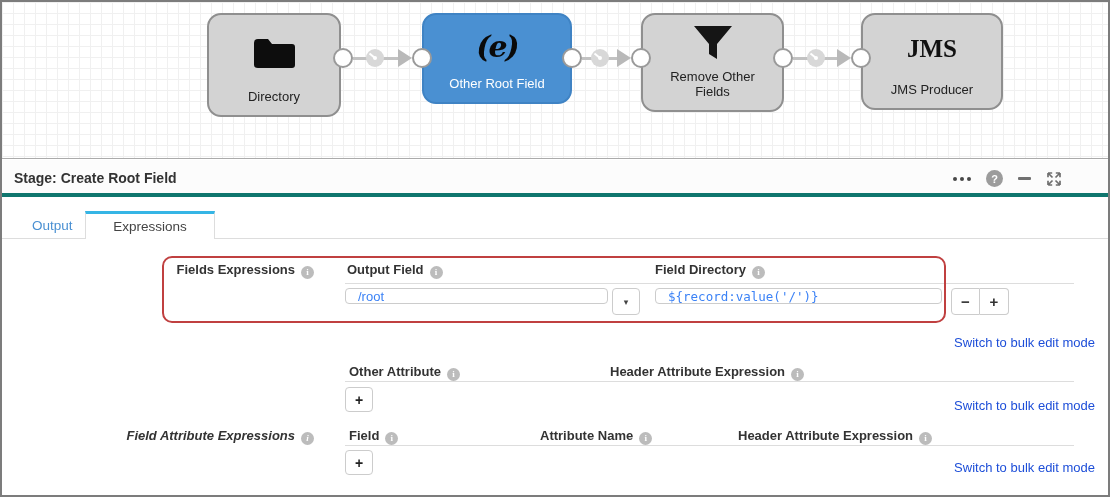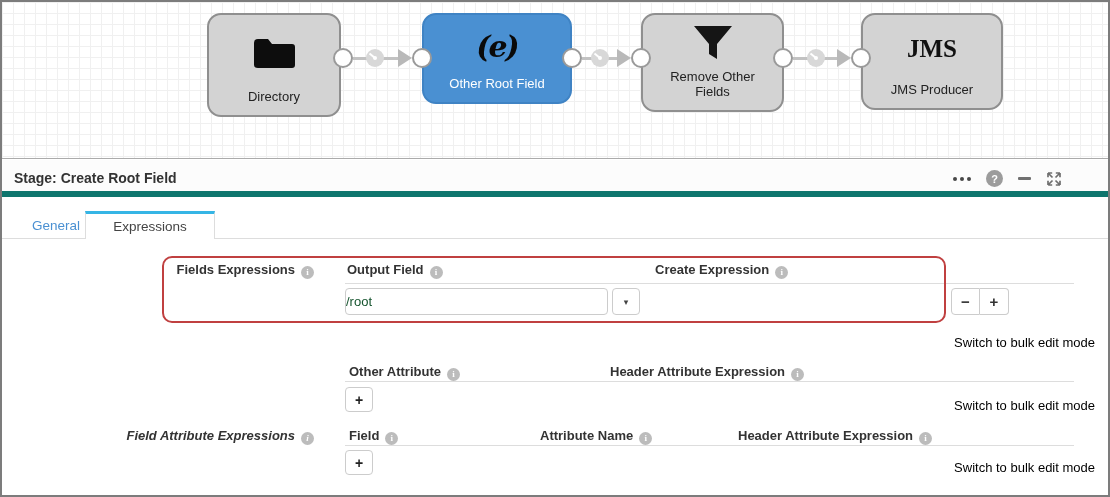--- a/index.html
+++ b/index.html
@@ -28,21 +28,21 @@
   .jms-logo { font-family:"Liberation Serif", serif; font-weight:bold; font-size:25px; color:#111; }
   .port { position:absolute; width:20px; height:20px; border-radius:50%; background:#fff;
     border:2px solid #9a9a9a; top:46px; z-index:3; }
   .link-line { position:absolute; height:3px; background:#c2c2c2; top:55px; z-index:1; }
   .arrow-head { position:absolute; width:0; height:0; top:47px; z-index:1;
     border-top:9px solid transparent; border-bottom:9px solid transparent; border-left:14px solid #b9b9b9; }
   .gauge { position:absolute; top:45px; z-index:2; }
 
   
   .panel-header { position:absolute; left:0; top:158px; width:1106px; height:37px;
-    background:#fcfcfc; border-bottom:6px solid #0f766e; }
+    background:#fcfcfc; border-bottom:4px solid #0f766e; }
   .panel-title { position:absolute; left:12px; top:0; line-height:37px; font-size:14px; font-weight:bold; color:#333; }
   .panel-icons { position:absolute; right:46px; top:0; height:37px; display:flex; align-items:center; gap:15px; }
   .icon-btn { display:flex; align-items:center; justify-content:center; cursor:pointer; }
   .dots { display:flex; gap:3px; }
   .dot { width:4px; height:4px; border-radius:50%; background:#474747; }
   .help-circle { width:17px; height:17px; border-radius:50%; background:#9c9c9c; color:#fff;
     font-size:11px; font-weight:bold; display:flex; align-items:center; justify-content:center; }
   .min-bar { width:13px; height:3px; background:#707070; border-radius:1px; }
 
   
@@ -54,37 +54,37 @@
     border-left:1px solid #ddd; border-right:1px solid #ddd; border-top:3px solid #35b5e5; }
 
   
   .group-label { position:absolute; left:90px; width:222px; text-align:right;
     font-size:13px; font-weight:bold; color:#333; white-space:nowrap; }
   .col-label { position:absolute; font-size:13px; font-weight:bold; color:#333; white-space:nowrap; }
   .info-icon { display:inline-block; width:13px; height:13px; border-radius:50%; background:#bcbcbc;
     color:#fff; font-size:9px; font-weight:bold; font-family:"Liberation Serif",serif;
     text-align:center; line-height:13px; margin-left:6px; vertical-align:-1px; cursor:pointer; }
   .hr-line { position:absolute; height:1px; background:#ddd; left:343px; width:729px; }
-  .text-input { border:1px solid #ccc; border-radius:4px; height:27px; font-size:13px;
-    color:#14532d; padding:0 0; background:#fff; outline:none; }
+  .text-input { border:1px solid #ccc; border-radius:4px; height:16px; font-size:13px;
+    color:#3b82f6; padding:0 12px; background:#fff; outline:none; }
   .out-input { position:absolute; left:343px; top:286px; width:263px; }
   .caret-btn { position:absolute; left:610px; top:286px; width:28px; height:27px; background:#fff;
     border:1px solid #ccc; border-radius:4px; font-size:9px; color:#444; display:flex;
     align-items:center; justify-content:center; cursor:pointer; }
   .expr-input { position:absolute; left:653px; top:286px; width:287px;
     font-family:"DejaVu Sans Mono", monospace; font-size:12.5px; }
   .btn-group { position:absolute; left:949px; top:286px; display:flex; }
   .pm-btn { width:29px; height:27px; background:#fff; border:1px solid #ccc; font-size:15px;
     font-weight:bold; color:#333; display:flex; align-items:center; justify-content:center; cursor:pointer; }
   .pm-minus { border-radius:4px 0 0 4px; }
   .pm-plus { border-radius:0 4px 4px 0; border-left:none; }
   .add-btn { position:absolute; left:343px; width:28px; height:25px; background:#fff;
     border:1px solid #ccc; border-radius:4px; font-size:14px; font-weight:bold; color:#222;
     display:flex; align-items:center; justify-content:center; cursor:pointer; }
-  .bulk-link { position:absolute; right:13px; font-size:13px; color:#000000; cursor:pointer; white-space:nowrap; }
+  .bulk-link { position:absolute; right:13px; font-size:13px; color:#1d4ed8; cursor:pointer; white-space:nowrap; }
   .annotation { position:absolute; left:160px; top:254px; width:784px; height:67px;
     border:2px solid #c04040; border-radius:10px; z-index:5; pointer-events:none; }
 </style>
 </head>
 <body>
 
 <div class="frame">
 
   <div class="canvas">
 
@@ -168,40 +168,41 @@
           <path d="M6.5 6.5 L2 2 M2 2 v4.2 M2 2 h4.2"></path>
           <path d="M9.5 6.5 L14 2 M14 2 v4.2 M14 2 h-4.2"></path>
           <path d="M6.5 9.5 L2 14 M2 14 v-4.2 M2 14 h4.2"></path>
           <path d="M9.5 9.5 L14 14 M14 14 v-4.2 M14 14 h-4.2"></path>
         </svg>
       </div>
     </div>
   </div>
 
   <div class="tab-baseline"></div>
-  <div class="tab tab-inactive">General</div>
+  <div class="tab tab-inactive">Output</div>
   <div class="tab tab-active">Expressions</div>
 
   <div class="annotation"></div>
 
   <div class="group-label" style="top:260px;">
     <span>Fields Expressions</span><span class="info-icon">i</span>
   </div>
   <div class="col-label" style="left:345px; top:260px;">
     <span>Output Field</span><span class="info-icon">i</span>
   </div>
   <div class="col-label" style="left:653px; top:260px;">
-    <span>Create Expression</span><span class="info-icon">i</span>
+    <span>Field Directory</span><span class="info-icon">i</span>
   </div>
   <div class="hr-line" style="top:281px;"></div>
 
   <input class="text-input out-input" readonly="" value="/root" style="">
   <div class="caret-btn">
     <span>▾</span>
   </div>
+  <input class="text-input expr-input" readonly="" value="${record:value('/')}" style="">
   <div class="btn-group">
     <div class="pm-btn pm-minus">−</div>
     <div class="pm-btn pm-plus">+</div>
   </div>
   <div class="bulk-link" style="top:333px;">Switch to bulk edit mode</div>
 
   <div class="col-label" style="left:347px; top:362px;">
     <span>Other Attribute</span><span class="info-icon">i</span>
   </div>
   <div class="col-label" style="left:608px; top:362px;">

